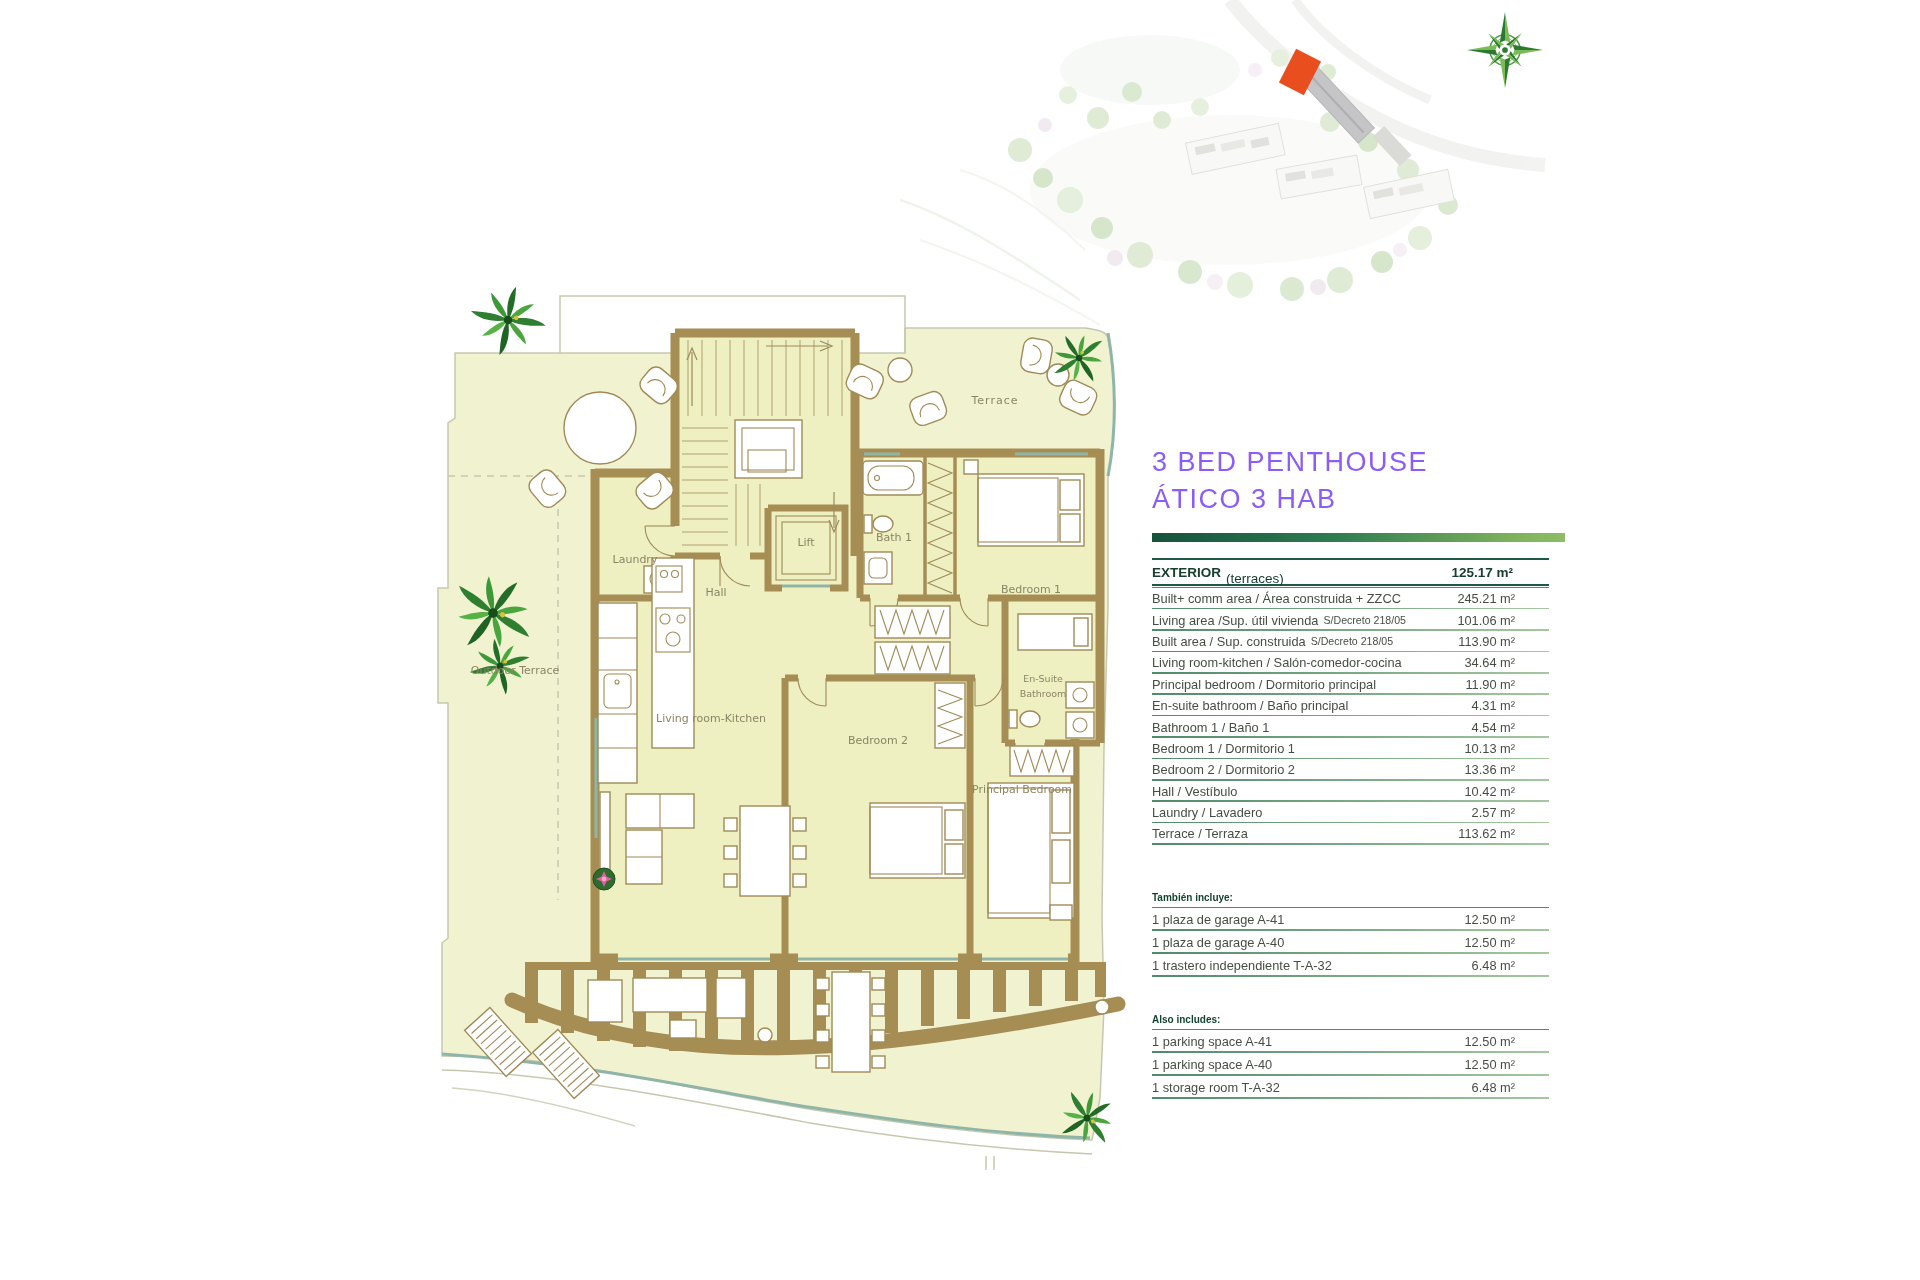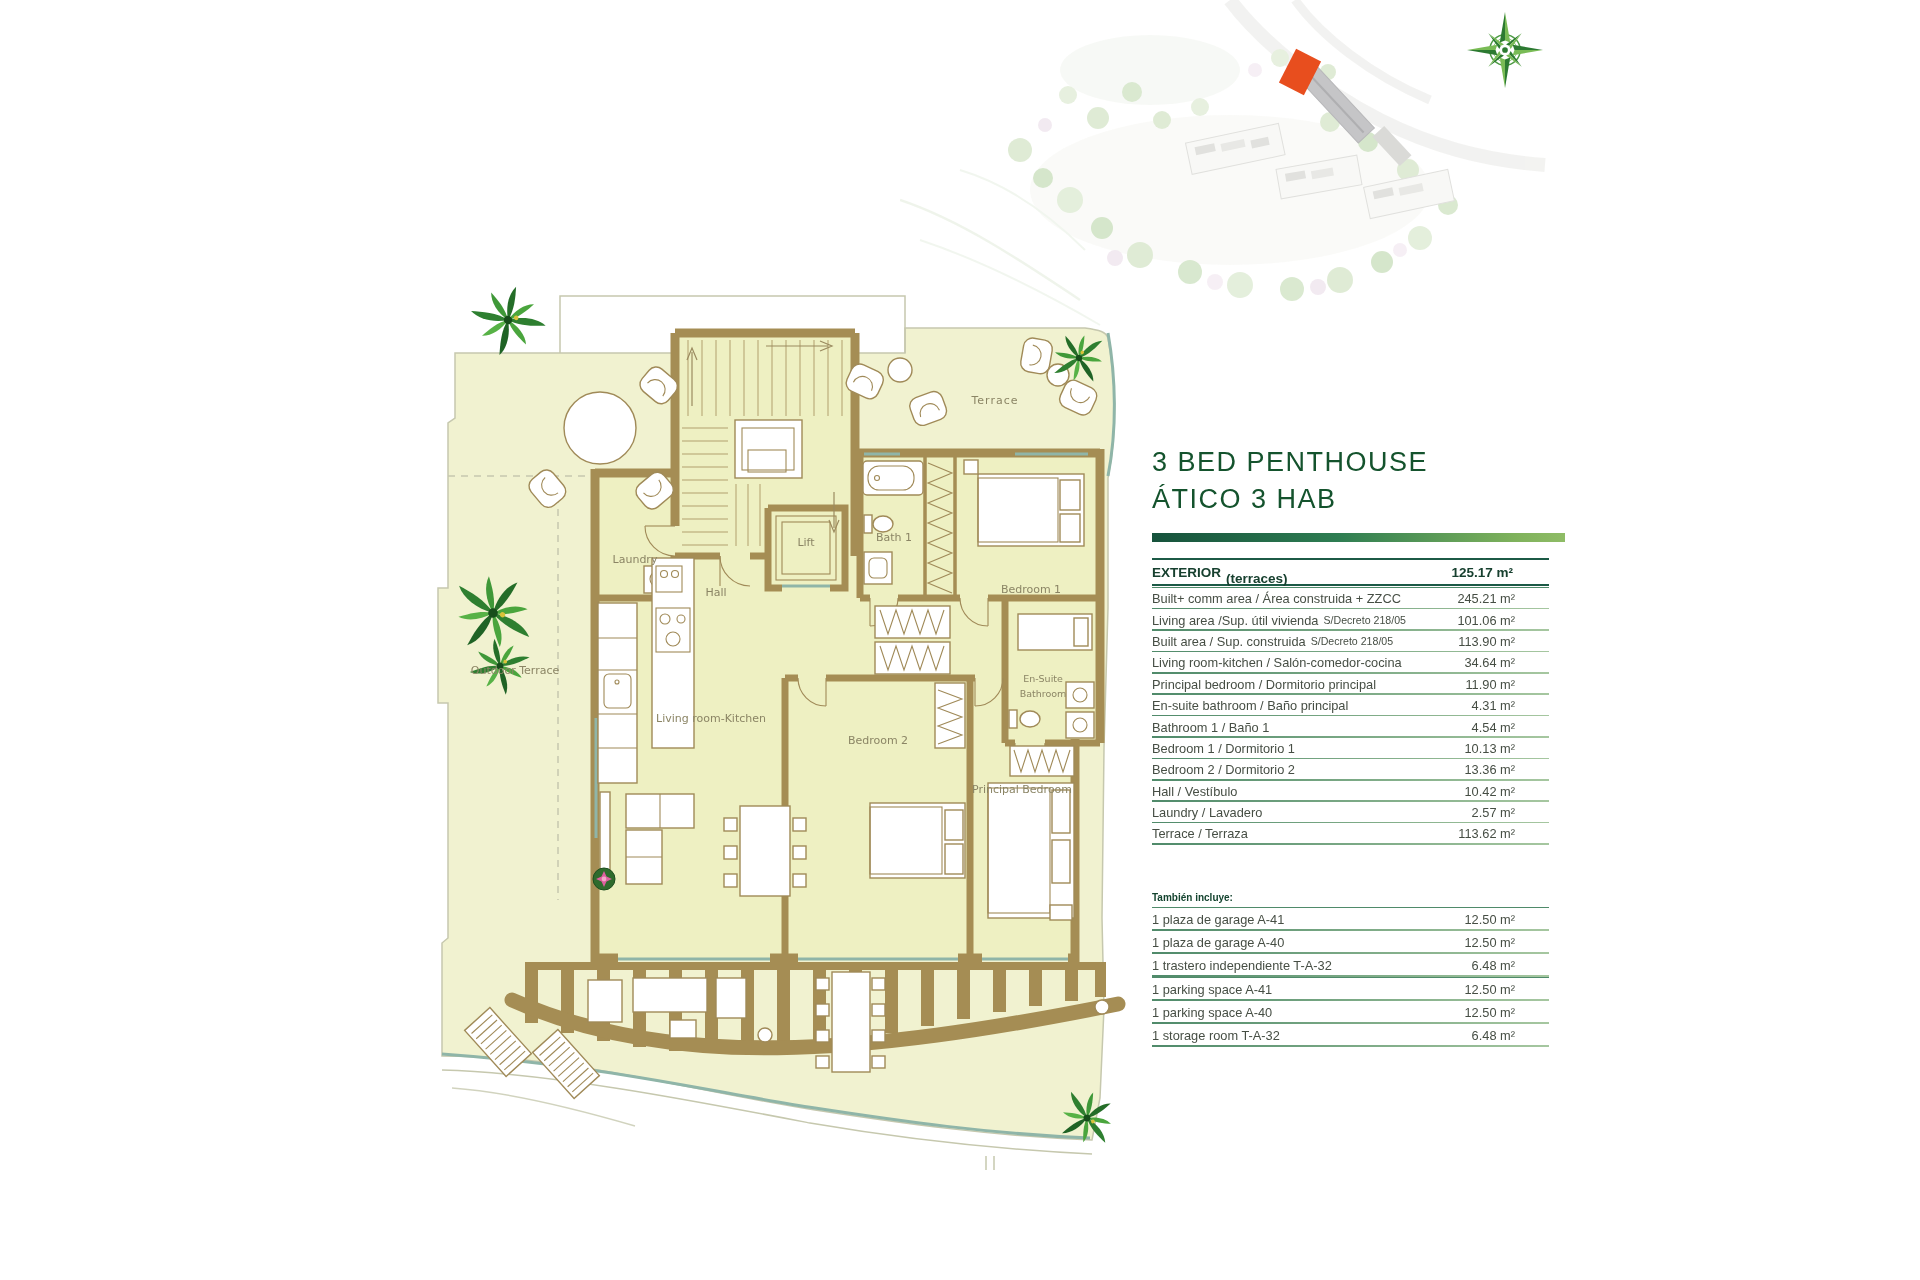--- a/index.html
+++ b/index.html
@@ -27,28 +27,28 @@
   .arrow{stroke:#9a8a5f;stroke-width:1.2;fill:none;}
   .lbl{fill:#8b8565;font-size:11px;font-family:"DejaVu Sans",sans-serif;}
   .lbls{fill:#8b8565;font-size:9.5px;font-family:"DejaVu Sans",sans-serif;}
   .slat{fill:#a58d54;}
   .beam{stroke:#a58d54;stroke-width:15;fill:none;stroke-linecap:round;}
   .road{fill:none;stroke:#e9e9e6;}
   .bldg{fill:#f4f4ef;stroke:#c8c8c3;stroke-width:1;}
 
   
   .info{position:absolute;left:1152px;top:444px;width:413px;color:#41493f;}
-  .title{font-size:27px;line-height:37px;letter-spacing:1.5px;color:#14532d;font-weight:400;}
+  .title{font-size:27px;line-height:37px;letter-spacing:1.5px;color:#8b5cf6;font-weight:400;}
   .gbar{height:9px;margin-top:15px;width:413px;
         background:linear-gradient(90deg,#16523c 0%,#2e7d52 45%,#7fb25c 88%,#8fbc66 100%);}
   .tables{width:397px;}
   .summary{margin-top:16px;border-bottom:2.5px solid #1c5a46;}
   .srow{display:flex;align-items:center;height:24px;border-top:2.5px solid #1c5a46;
         font-size:13.5px;font-weight:bold;color:#17402f;}
-  .srow .note{font-weight:bold;margin-left:5px;margin-top:12px;}
+  .srow .note{font-weight:normal;margin-left:5px;margin-top:12px;}
   .srow .val{margin-left:auto;padding-right:36px;}
   .details{margin-top:1px;border-top:1.5px solid #4f8a6a;}
   .drow{display:flex;align-items:center;height:21.4px;font-size:12.8px;color:#464e44;position:relative;}
   .drow::after{content:"";position:absolute;left:0;right:0;bottom:0;height:1.5px;
         background:linear-gradient(90deg,#4f8a6a,#a6c7a0);}
   .drow .small{font-size:10.6px;margin-left:5px;}
   .drow .val{margin-left:auto;padding-right:34px;}
   .subhead{margin-top:34px;font-size:10px;font-weight:bold;color:#14442f;
         height:24px;display:flex;align-items:flex-end;padding-bottom:4px;}
   .inc-table{border-top:1.5px solid #4f8a6a;}
@@ -580,20 +580,21 @@
         <div class="drow irow">
           <span>1 plaza de garage A-40</span>
           <span class="val">12.50 m²</span>
         </div>
         <div class="drow irow">
           <span>1 trastero independiente T-A-32</span>
           <span class="val">6.48 m²</span>
         </div>
       </div>
 
+      <div class="subhead" style="margin-top:24px;">Also includes:</div>
       <div class="inc-table">
         <div class="drow irow">
           <span>1 parking space A-41</span>
           <span class="val">12.50 m²</span>
         </div>
         <div class="drow irow">
           <span>1 parking space A-40</span>
           <span class="val">12.50 m²</span>
         </div>
         <div class="drow irow">

